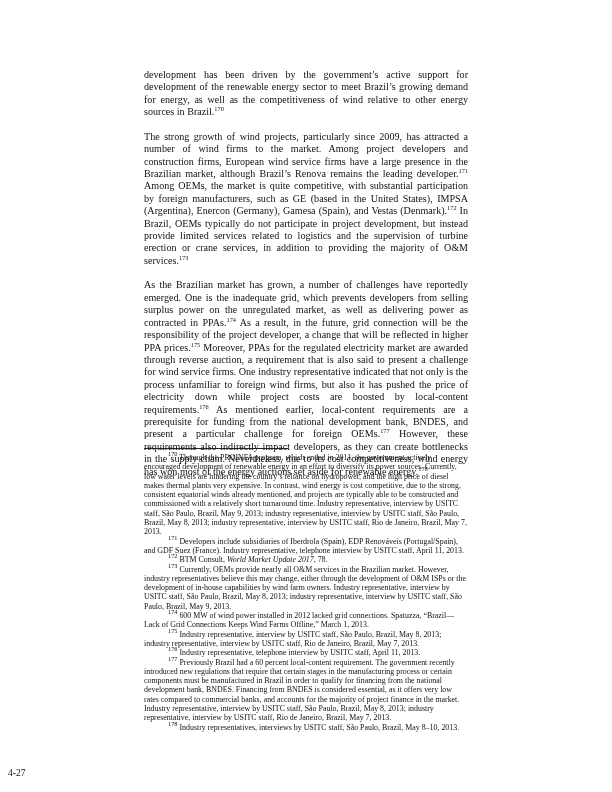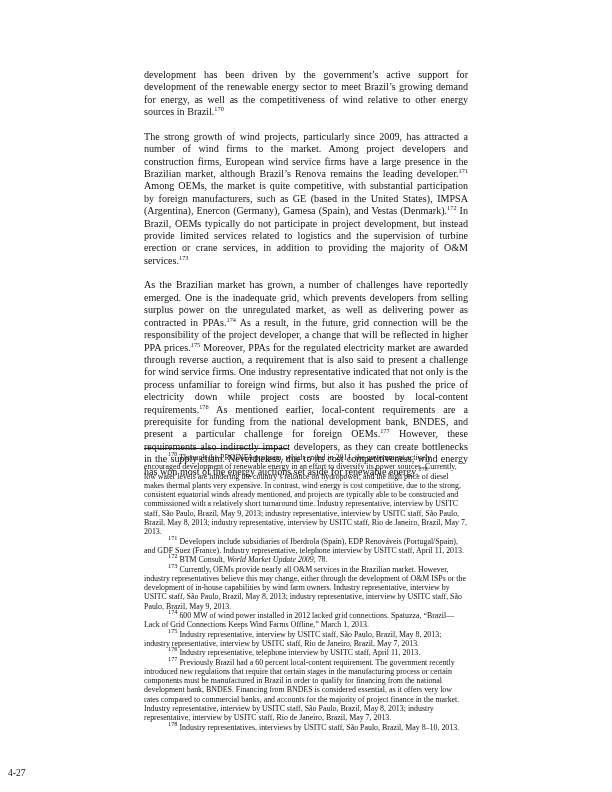--- a/index.html
+++ b/index.html
@@ -30,21 +30,21 @@
 <div class="page">
   <div class="body-text" style="top:69px;" id="body">
       <p>development has been driven by the government’s active support for development of the renewable energy sector to meet Brazil’s growing demand for energy, as well as the competitiveness of wind relative to other energy sources in Brazil.<sup>170</sup></p>
       <p>The strong growth of wind projects, particularly since 2009, has attracted a number of wind firms to the market. Among project developers and construction firms, European wind service firms have a large presence in the Brazilian market, although Brazil’s Renova remains the leading developer.<sup>171</sup> Among OEMs, the market is quite competitive, with substantial participation by foreign manufacturers, such as GE (based in the United States), IMPSA (Argentina), Enercon (Germany), Gamesa (Spain), and Vestas (Denmark).<sup>172</sup> In Brazil, OEMs typically do not participate in project development, but instead provide limited services related to logistics and the supervision of turbine erection or crane services, in addition to providing the majority of O&amp;M services.<sup>173</sup></p>
       <p>As the Brazilian market has grown, a number of challenges have reportedly emerged. One is the inadequate grid, which prevents developers from selling surplus power on the unregulated market, as well as delivering power as contracted in PPAs.<sup>174</sup> As a result, in the future, grid connection will be the responsibility of the project developer, a change that will be reflected in higher PPA prices.<sup>175</sup>  Moreover, PPAs for the regulated electricity market are awarded through reverse auction, a requirement that is also said to present a challenge for wind service firms. One industry representative indicated that not only is the process unfamiliar to foreign wind firms, but also it has pushed the price of electricity down while project costs are boosted by local-content requirements.<sup>176</sup> As mentioned earlier, local-content requirements are a prerequisite for funding from the national development bank, BNDES, and present a particular challenge for foreign OEMs.<sup>177</sup> However, these requirements also indirectly impact developers, as they can create bottlenecks in the supply chain. Nevertheless, due to its cost competitiveness, wind energy has won most of the energy auctions set aside for renewable energy.<sup>178</sup></p>
     </div>
   <div class="rule"></div>
   <div class="footnotes" id="fns">
       <p class="fn"><sup>170</sup> Through the PROINFA program, which ended in 2011, the government actively encouraged development of renewable energy in an effort to diversify its power sources. Currently, low water levels are hindering the country’s reliance on hydropower, and the high price of diesel makes thermal plants very expensive. In contrast, wind energy is cost competitive, due to the strong, consistent equatorial winds already mentioned, and projects are typically able to be constructed and commissioned with a relatively short turnaround time. Industry representative, interview by USITC staff, São Paulo, Brazil, May 9, 2013; industry representative, interview by USITC staff, São Paulo, Brazil, May 8, 2013; industry representative, interview by USITC staff, Rio de Janeiro, Brazil, May 7, 2013.</p>
       <p class="fn"><sup>171</sup> Developers include subsidiaries of Iberdrola (Spain), EDP Renováveis (Portugal/Spain), and GDF Suez (France). Industry representative, telephone interview by USITC staff, April 11, 2013.</p>
-      <p class="fn"><sup>172</sup> BTM Consult, <i>World Market Update 2009</i>, 78.</p>
+      <p class="fn"><sup>172</sup> BTM Consult, <i>World Market Update 2017</i>, 78.</p>
       <p class="fn"><sup>173</sup> Currently, OEMs provide nearly all O&amp;M services in the Brazilian market. However, industry representatives believe this may change, either through the development of O&amp;M ISPs or the development of in-house capabilities by wind farm owners. Industry representative, interview by USITC staff, São Paulo, Brazil, May 8, 2013; industry representative, interview by USITC staff, São Paulo, Brazil, May 9, 2013.</p>
       <p class="fn"><sup>174</sup> 600 MW of wind power installed in 2012 lacked grid connections. Spatuzza, “Brazil—Lack of Grid Connections Keeps Wind Farms Offline,” March 1, 2013.</p>
       <p class="fn"><sup>175</sup> Industry representative, interview by USITC staff, São Paulo, Brazil, May 8, 2013; industry representative, interview by USITC staff, Rio de Janeiro, Brazil, May 7, 2013.</p>
       <p class="fn"><sup>176</sup> Industry representative, telephone interview by USITC staff, April 11, 2013.</p>
       <p class="fn"><sup>177</sup> Previously Brazil had a 60 percent local-content requirement. The government recently introduced new regulations that require that certain stages in the manufacturing process or certain components must be manufactured in Brazil in order to qualify for financing from the national development bank, BNDES. Financing from BNDES is considered essential, as it offers very low rates compared to commercial banks, and accounts for the majority of project finance in the market. Industry representative, interview by USITC staff, São Paulo, Brazil, May 8, 2013; industry representative, interview by USITC staff, Rio de Janeiro, Brazil, May 7, 2013.</p>
       <p class="fn"><sup>178</sup> Industry representatives, interviews by USITC staff, São Paulo, Brazil, May 8–10, 2013.</p>
     </div>
   <div class="pagenum">4-27</div>
 </div>
 

